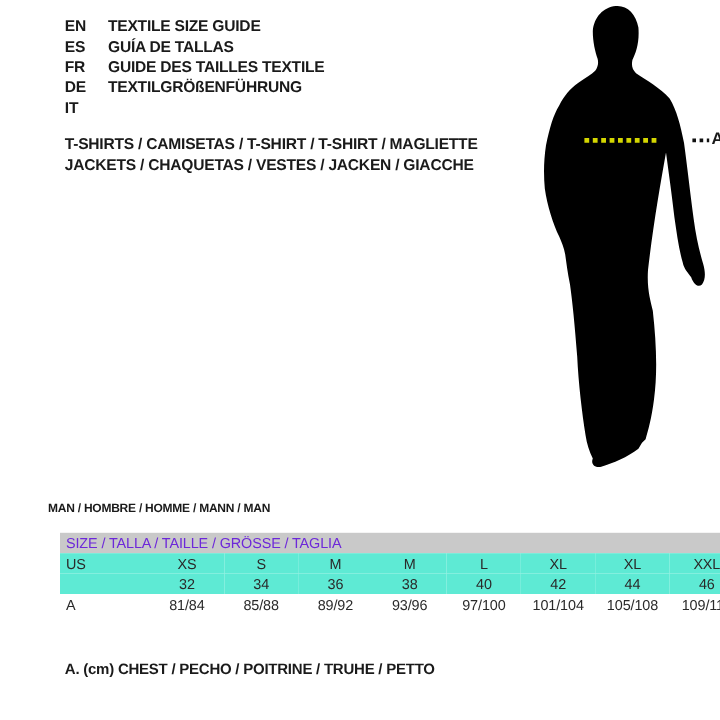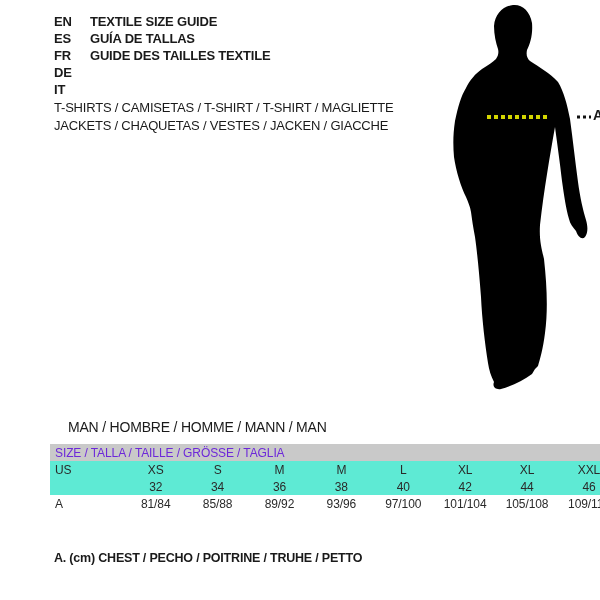--- a/index.html
+++ b/index.html
@@ -5,27 +5,27 @@
   html,body{margin:0;padding:0;background:#ffffff;}
   .page{
     position:relative;width:600px;height:600px;overflow:hidden;
     font-family:"Liberation Sans", sans-serif;color:#1a1a1a;background:#ffffff;margin-left:32px;
   }
   
   .lang-list{position:absolute;left:22px;top:13px;}
   .lang-row{display:flex;height:17px;align-items:center;font-weight:700;font-size:13px;letter-spacing:-0.2px;}
   .lang-code{width:36px;flex:0 0 36px;}
   
-  .categories{position:absolute;left:22px;top:99px;font-weight:400;font-size:13px;line-height:17.5px;letter-spacing:-0.2px;}
+  .categories{position:absolute;left:22px;top:111px;font-weight:700;font-size:13px;line-height:17.5px;letter-spacing:-0.2px;}
   
   .figure-area{position:absolute;left:395px;top:0;width:205px;height:400px;}
   .figure-area svg{position:absolute;left:0;top:0;}
   .measure-label{position:absolute;left:166px;top:107px;font-weight:700;font-size:14px;}
   
-  .man-heading{position:absolute;left:36px;top:419px;font-weight:400;font-size:14px;letter-spacing:-0.2px;}
+  .man-heading{position:absolute;left:8px;top:419px;font-weight:700;font-size:10px;letter-spacing:-0.2px;}
   
   .size-table{position:absolute;left:18px;top:444px;width:570px;border-collapse:collapse;font-size:12px;color:#2a2a2a;letter-spacing:-0.1px;}
   .size-table td{height:17px;padding:0;vertical-align:middle;}
   .size-table .header-cell{background:#c9c9c9;text-align:left;padding-left:5px;color:#6d28d9;}
   .size-table td.label{width:70px;text-align:left;padding-left:5px;}
   .size-table td.val{text-align:center;width:62px;}
   .size-table tr.shaded{background:#5eead4;}
   
   .footnote{position:absolute;left:22px;top:551px;font-weight:700;font-size:12.5px;letter-spacing:-0.2px;text-align:center;}
 </style>
@@ -42,20 +42,21 @@
       <div class="lang-row">
         <span class="lang-code">ES</span>
         <span>GUÍA DE TALLAS</span>
       </div>
       <div class="lang-row">
         <span class="lang-code">FR</span>
         <span>GUIDE DES TAILLES TEXTILE</span>
       </div>
       <div class="lang-row">
         <span class="lang-code">DE</span>
+        <span>TEXTILGRÖßENFÜHRUNG</span>
       </div>
       <div class="lang-row">
         <span class="lang-code">IT</span>
       </div>
     </div>
 
   <div class="categories">
     <div>T-SHIRTS / CAMISETAS / T-SHIRT / T-SHIRT / MAGLIETTE</div>
     <div>JACKETS / CHAQUETAS / VESTES / JACKEN / GIACCHE</div>
   </div>

